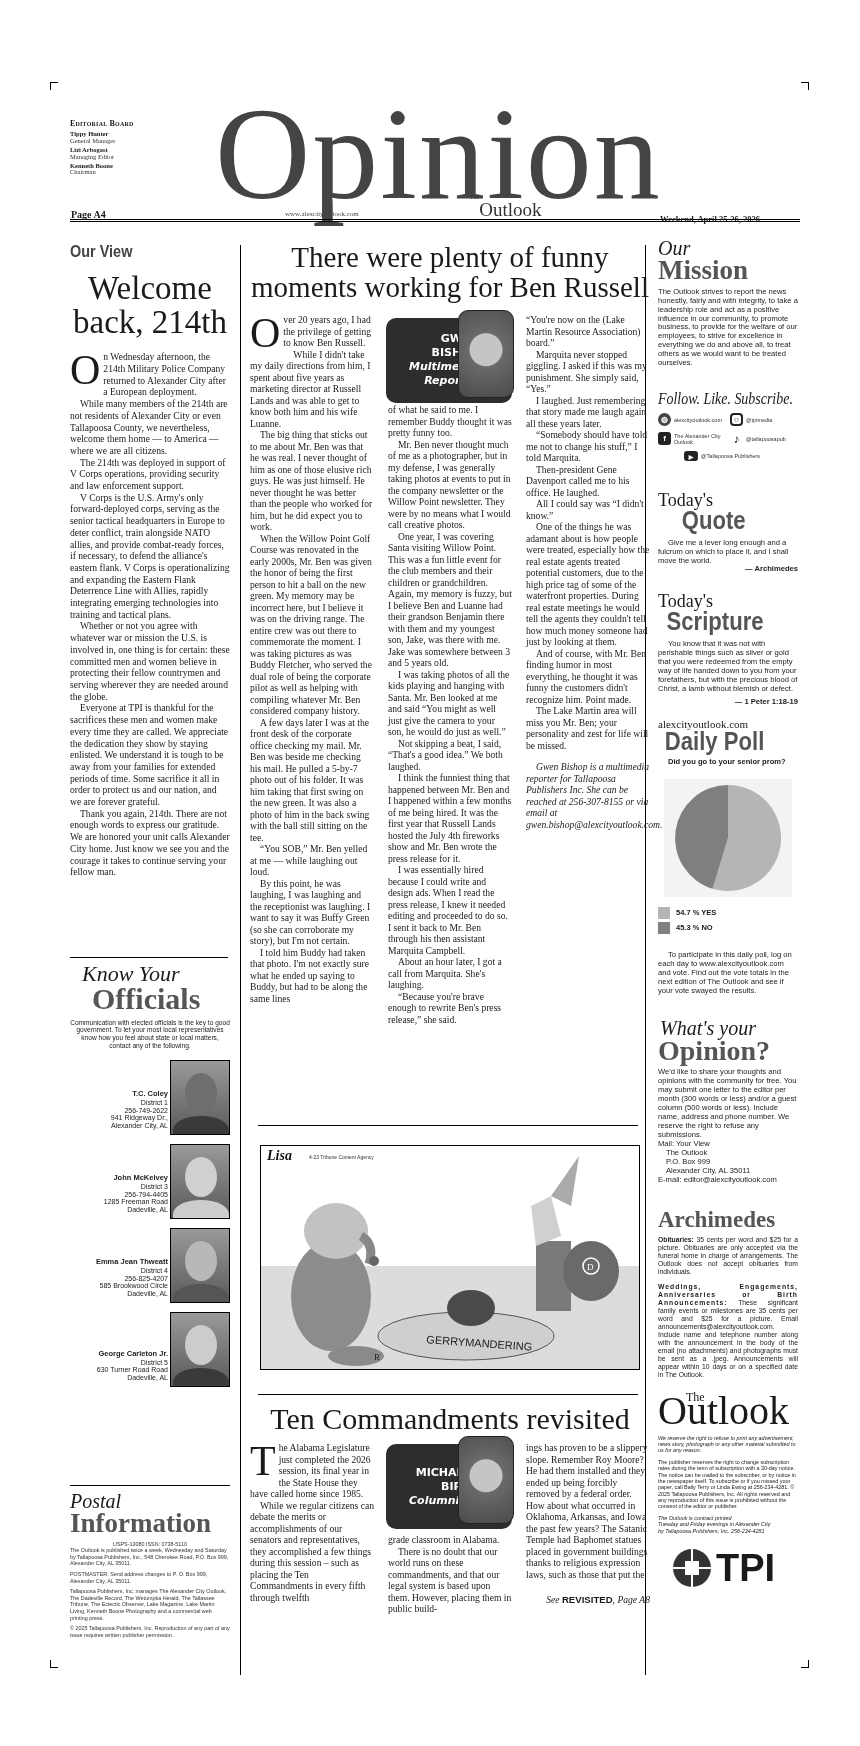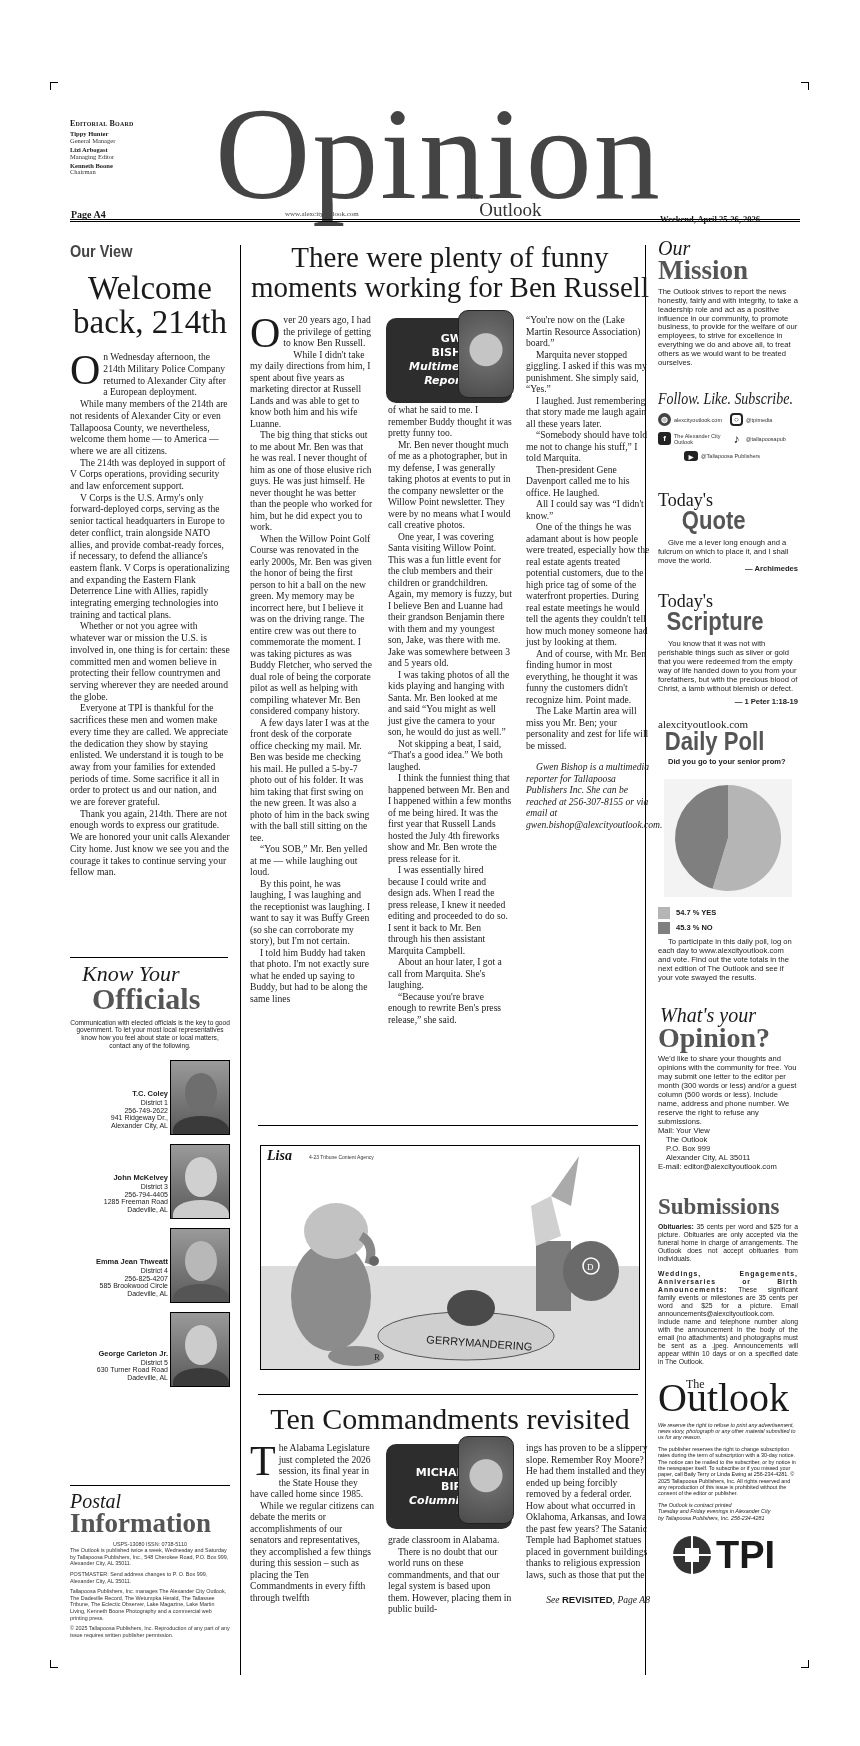--- a/index.html
+++ b/index.html
@@ -321,36 +321,36 @@
       <path d="M70 63 L54.6 113.7 A53 53 0 0 1 70 10 Z" fill="#7f7f7f"></path>
     </svg>
     <div class="legend">
         <span class="swatch" style="background:#b5b5b5"></span>
         <span>54.7 % YES</span>
       </div>
     <div class="legend">
         <span class="swatch" style="background:#7f7f7f"></span>
         <span>45.3 % NO</span>
       </div>
-    <div class="rsans" style="margin-top:4px; text-indent:10px;">To participate in this daily poll, log on each day to www.alexcityoutlook.com and vote. Find out the vote totals in the next edition of The Outlook and see if your vote swayed the results.</div>
+    <div class="rsans" style="margin-top:17px; text-indent:10px;">To participate in this daily poll, log on each day to www.alexcityoutlook.com and vote. Find out the vote totals in the next edition of The Outlook and see if your vote swayed the results.</div>
   </div>
 
   <div style="margin-top:22px;">
     <div class="scr" style="font-size:20px; padding-left:2px;">What's your</div>
     <div class="big" style="font-size:28px;">Opinion?</div>
     <div class="rsans" style="margin-top:4px;">We'd like to share your thoughts and opinions with the community for free. You may submit one letter to the editor per month (300 words or less) and/or a guest column (500 words or less). Include name, address and phone number. We reserve the right to refuse any submissions.</div>
     <div class="rsans">Mail: Your View</div>
     <div class="rsans" style="padding-left:8px;">The Outlook</div>
     <div class="rsans" style="padding-left:8px;">P.O. Box 999</div>
     <div class="rsans" style="padding-left:8px;">Alexander City, AL 35011</div>
     <div class="rsans">E-mail: editor@alexcityoutlook.com</div>
   </div>
 
   <div style="margin-top:24px;">
-    <div class="big" style="font-size:23px;">Submissions</div>
+    <div class="big" style="font-size:23px;">Archimedes</div>
     <div class="rsans" style="margin-top:6px; font-size:6.8px; text-align:justify;"><b>Obituaries:</b><span> 35 cents per word and $25 for a picture. Obituaries are only accepted via the funeral home in charge of arrangements. The Outlook does not accept obituaries from individuals.</span></div>
     <div class="rsans" style="margin-top:6px; font-size:6.8px; text-align:justify;"><b style="letter-spacing:1px;">Weddings, Engagements, Anniversaries or Birth Announcements:</b><span> These significant family events or milestones are 35 cents per word and $25 for a picture. Email announcements@alexcityoutlook.com. Include name and telephone number along with the announcement in the body of the email (no attachments) and photographs must be sent as a .jpeg. Announcements will appear within 10 days or on a specified date in The Outlook.</span></div>
   </div>
 
   <div style="margin-top:12px;">
     <div style="font-size:40px; line-height:1; position:relative;"><span>Outlook</span><span style="position:absolute; left:28px; top:0; font-size:12px;">The</span></div>
     <div class="rsans" style="font-size:5.4px; font-style:italic; margin-top:4px;">We reserve the right to refuse to print any advertisement, news story, photograph or any other material submitted to us for any reason.</div>
     <div class="rsans" style="font-size:5.4px; margin-top:5px;">The publisher reserves the right to change subscription rates during the term of subscription with a 30-day notice. The notice can be mailed to the subscriber, or by notice in the newspaper itself. To subscribe or if you missed your paper, call Baily Terry or Linda Ewing at 256-234-4281. © 2025 Tallapoosa Publishers, Inc. All rights reserved and any reproduction of this issue is prohibited without the consent of the editor or publisher.</div>
     <div class="rsans" style="font-size:5.4px; font-style:italic; margin-top:5px;">The Outlook is contract printed</div>
     <div class="rsans" style="font-size:5.4px; font-style:italic;">Tuesday and Friday evenings in Alexander City</div>

